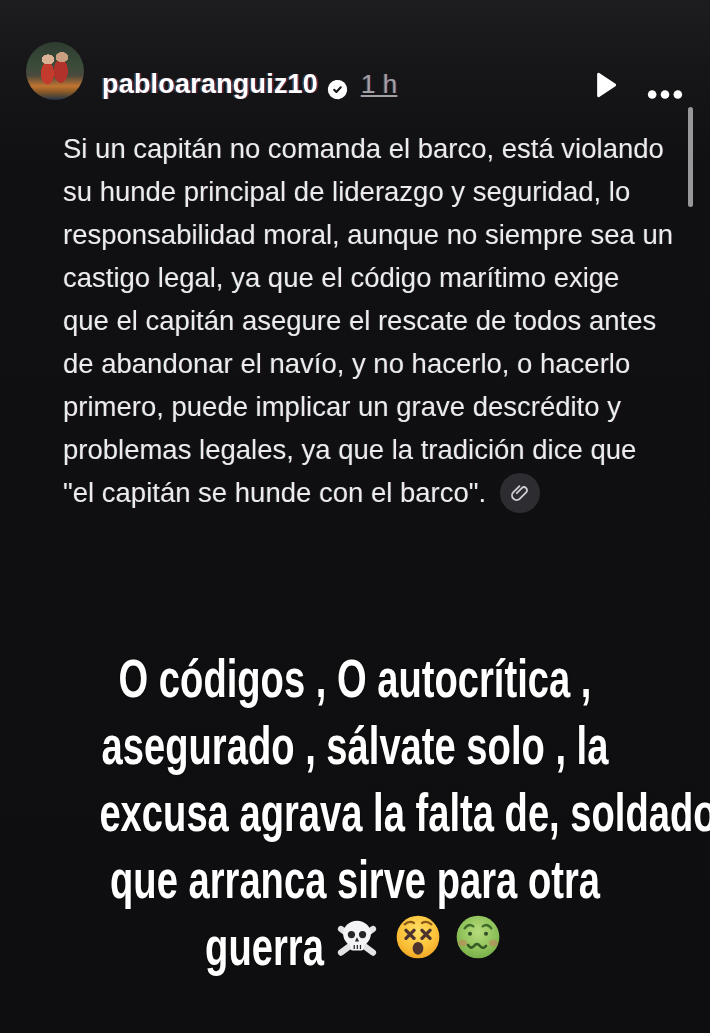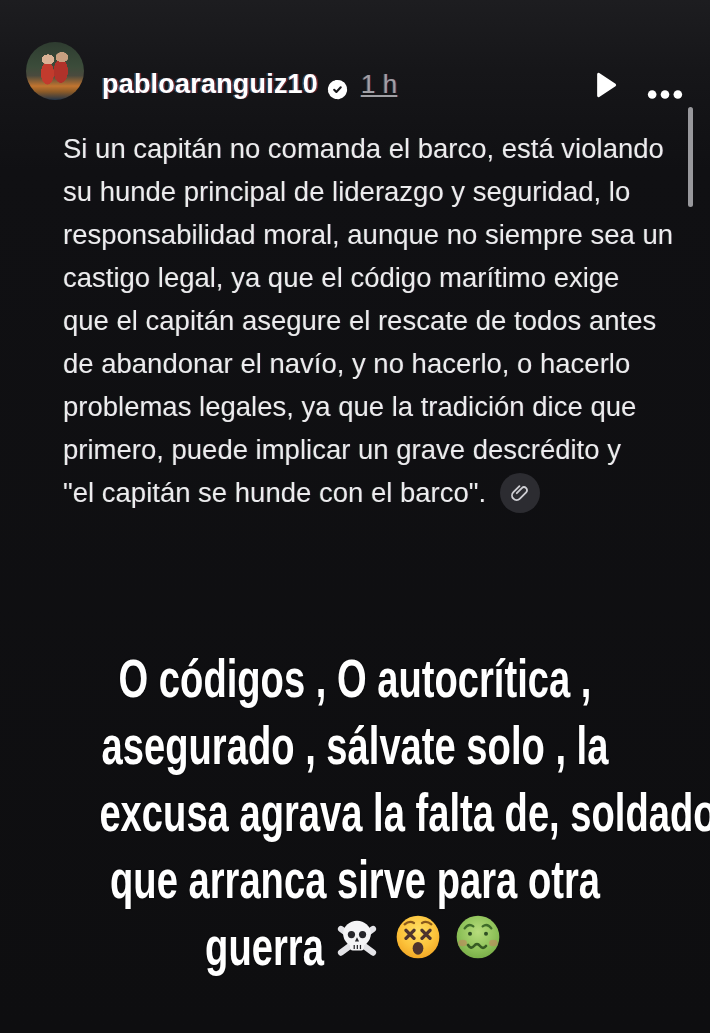--- a/index.html
+++ b/index.html
@@ -76,22 +76,22 @@
     </button>
   </div>
 
   <div class="quote">
     <div class="q-line">Si un capitán no comanda el barco, está violando</div>
     <div class="q-line">su hunde principal de liderazgo y seguridad, lo</div>
     <div class="q-line">responsabilidad moral, aunque no siempre sea un</div>
     <div class="q-line">castigo legal, ya que el código marítimo exige</div>
     <div class="q-line">que el capitán asegure el rescate de todos antes</div>
     <div class="q-line">de abandonar el navío, y no hacerlo, o hacerlo</div>
+    <div class="q-line">primero, puede implicar un grave descrédito y</div>
     <div class="q-line">problemas legales, ya que la tradición dice que</div>
-    <div class="q-line">primero, puede implicar un grave descrédito y</div>
     <div class="q-line">
       <span>"el capitán se hunde con el barco".</span><button class="link-chip">
           <span style="display:inline-flex">
             <svg width="22" height="22" viewBox="0 0 24 24" fill="none" stroke="#cfcfd4" stroke-width="2" stroke-linecap="round">
               <path d="M8.5 12.2 14 6.7a3.3 3.3 0 0 1 4.7 4.7l-6.8 6.8a5 5 0 0 1-7.1-7.1l6.6-6.6"></path>
             </svg>
           </span>
         </button>
     </div>
   </div>

